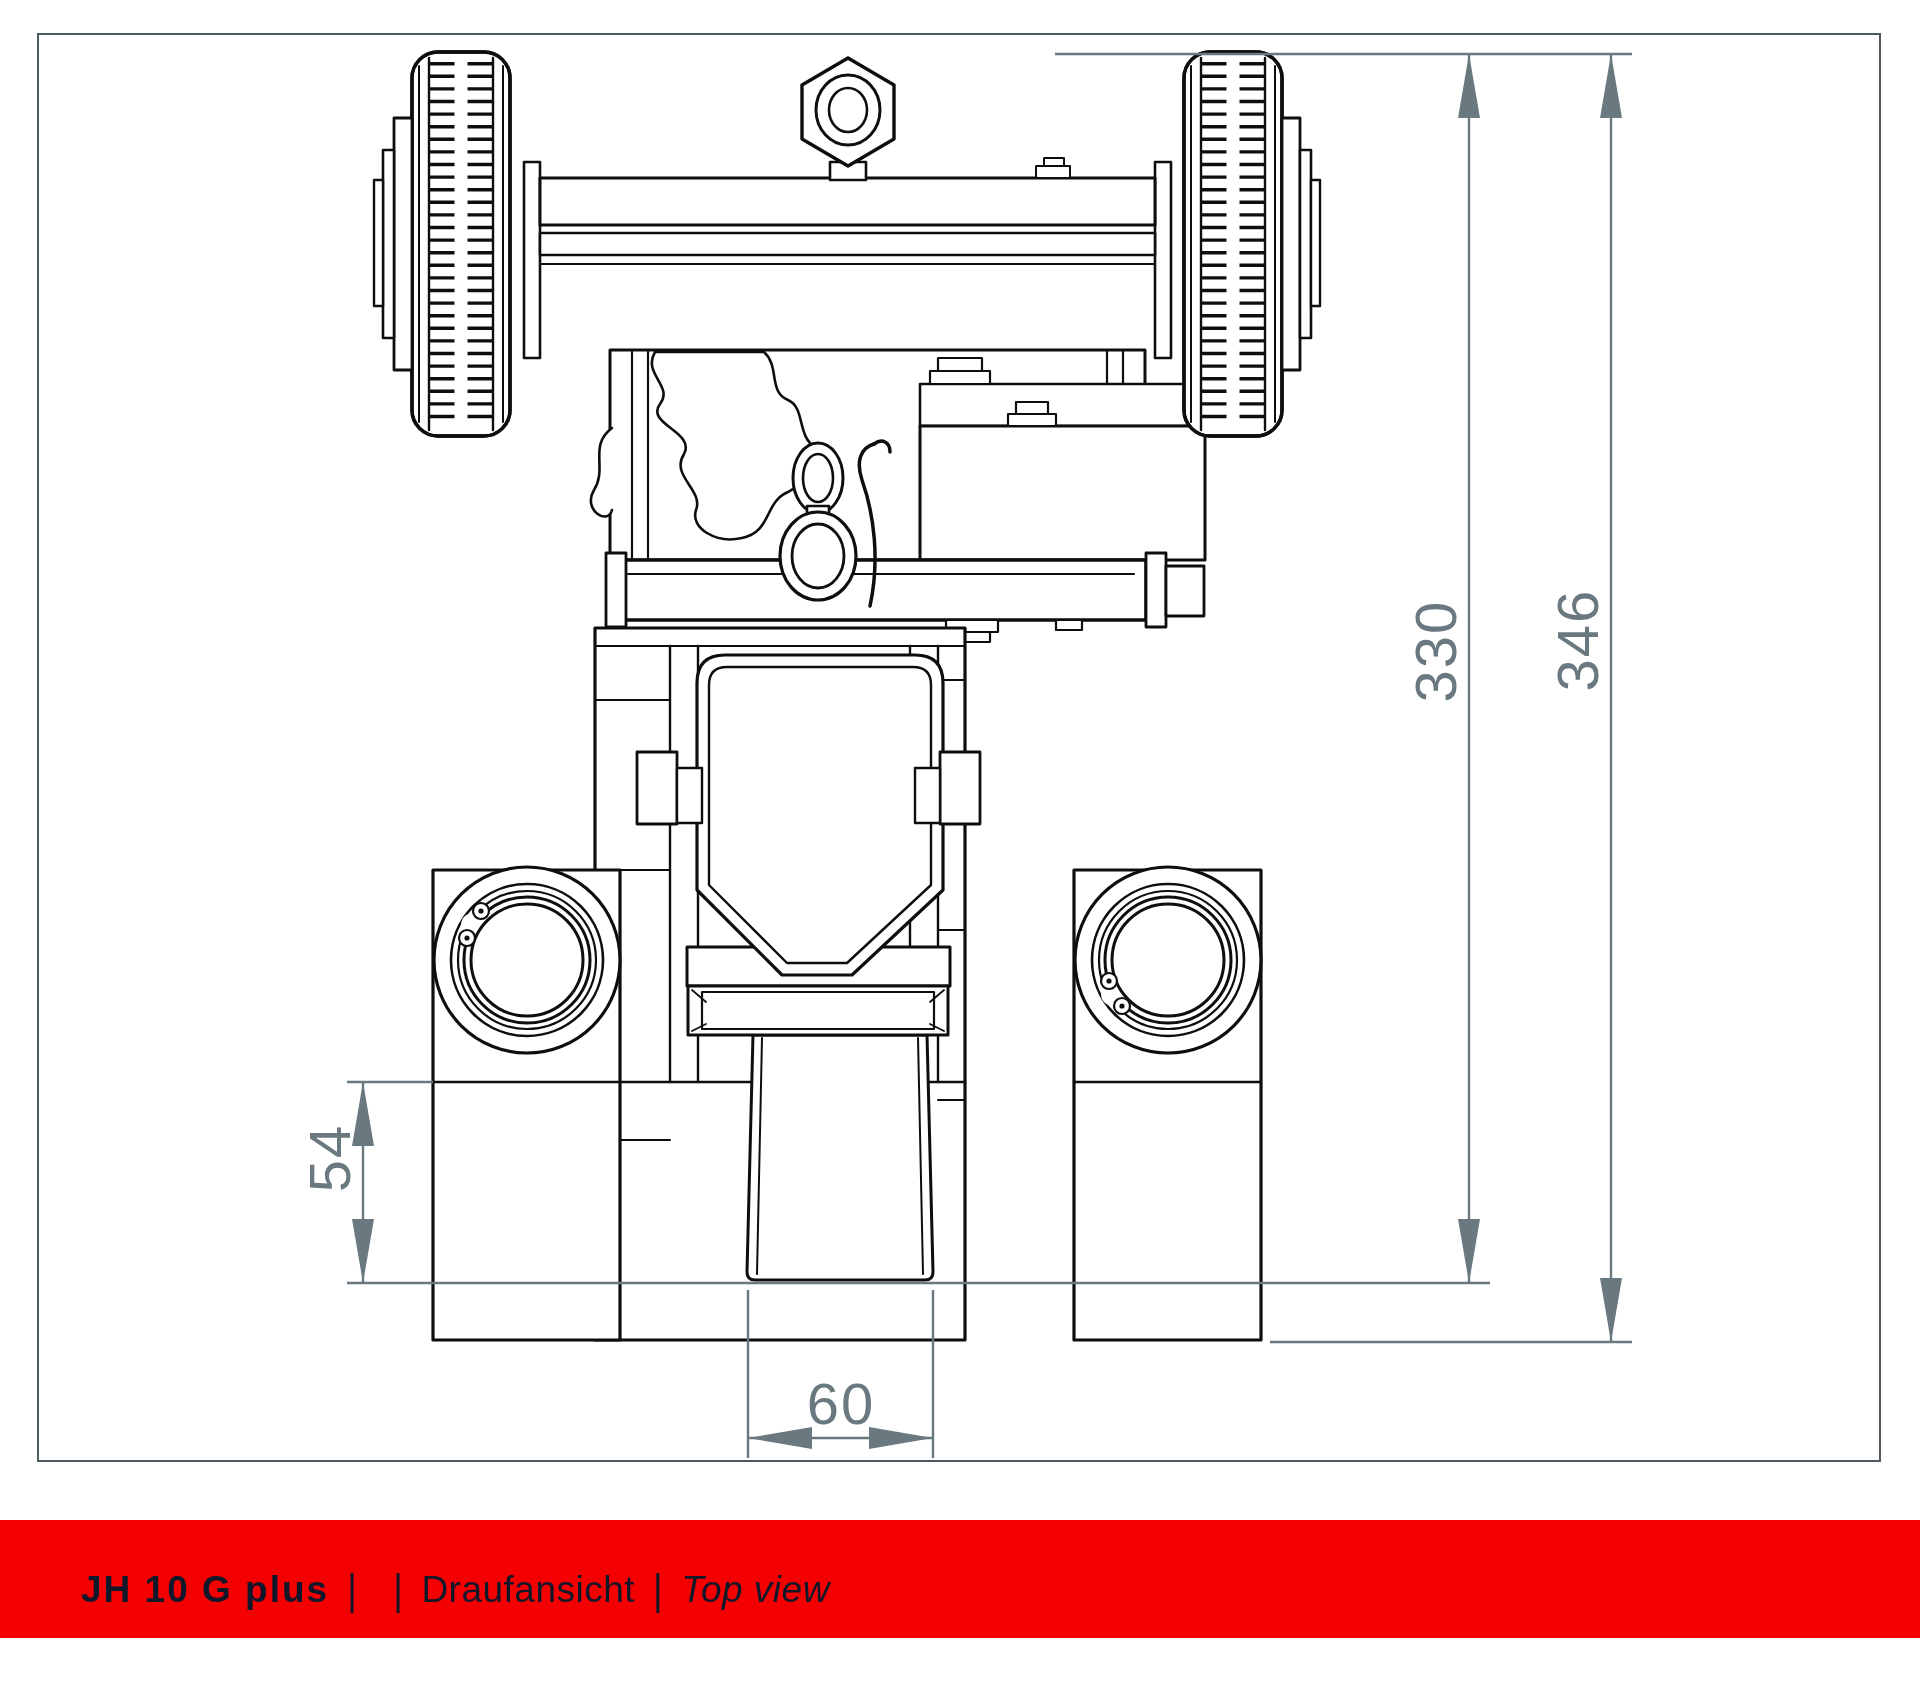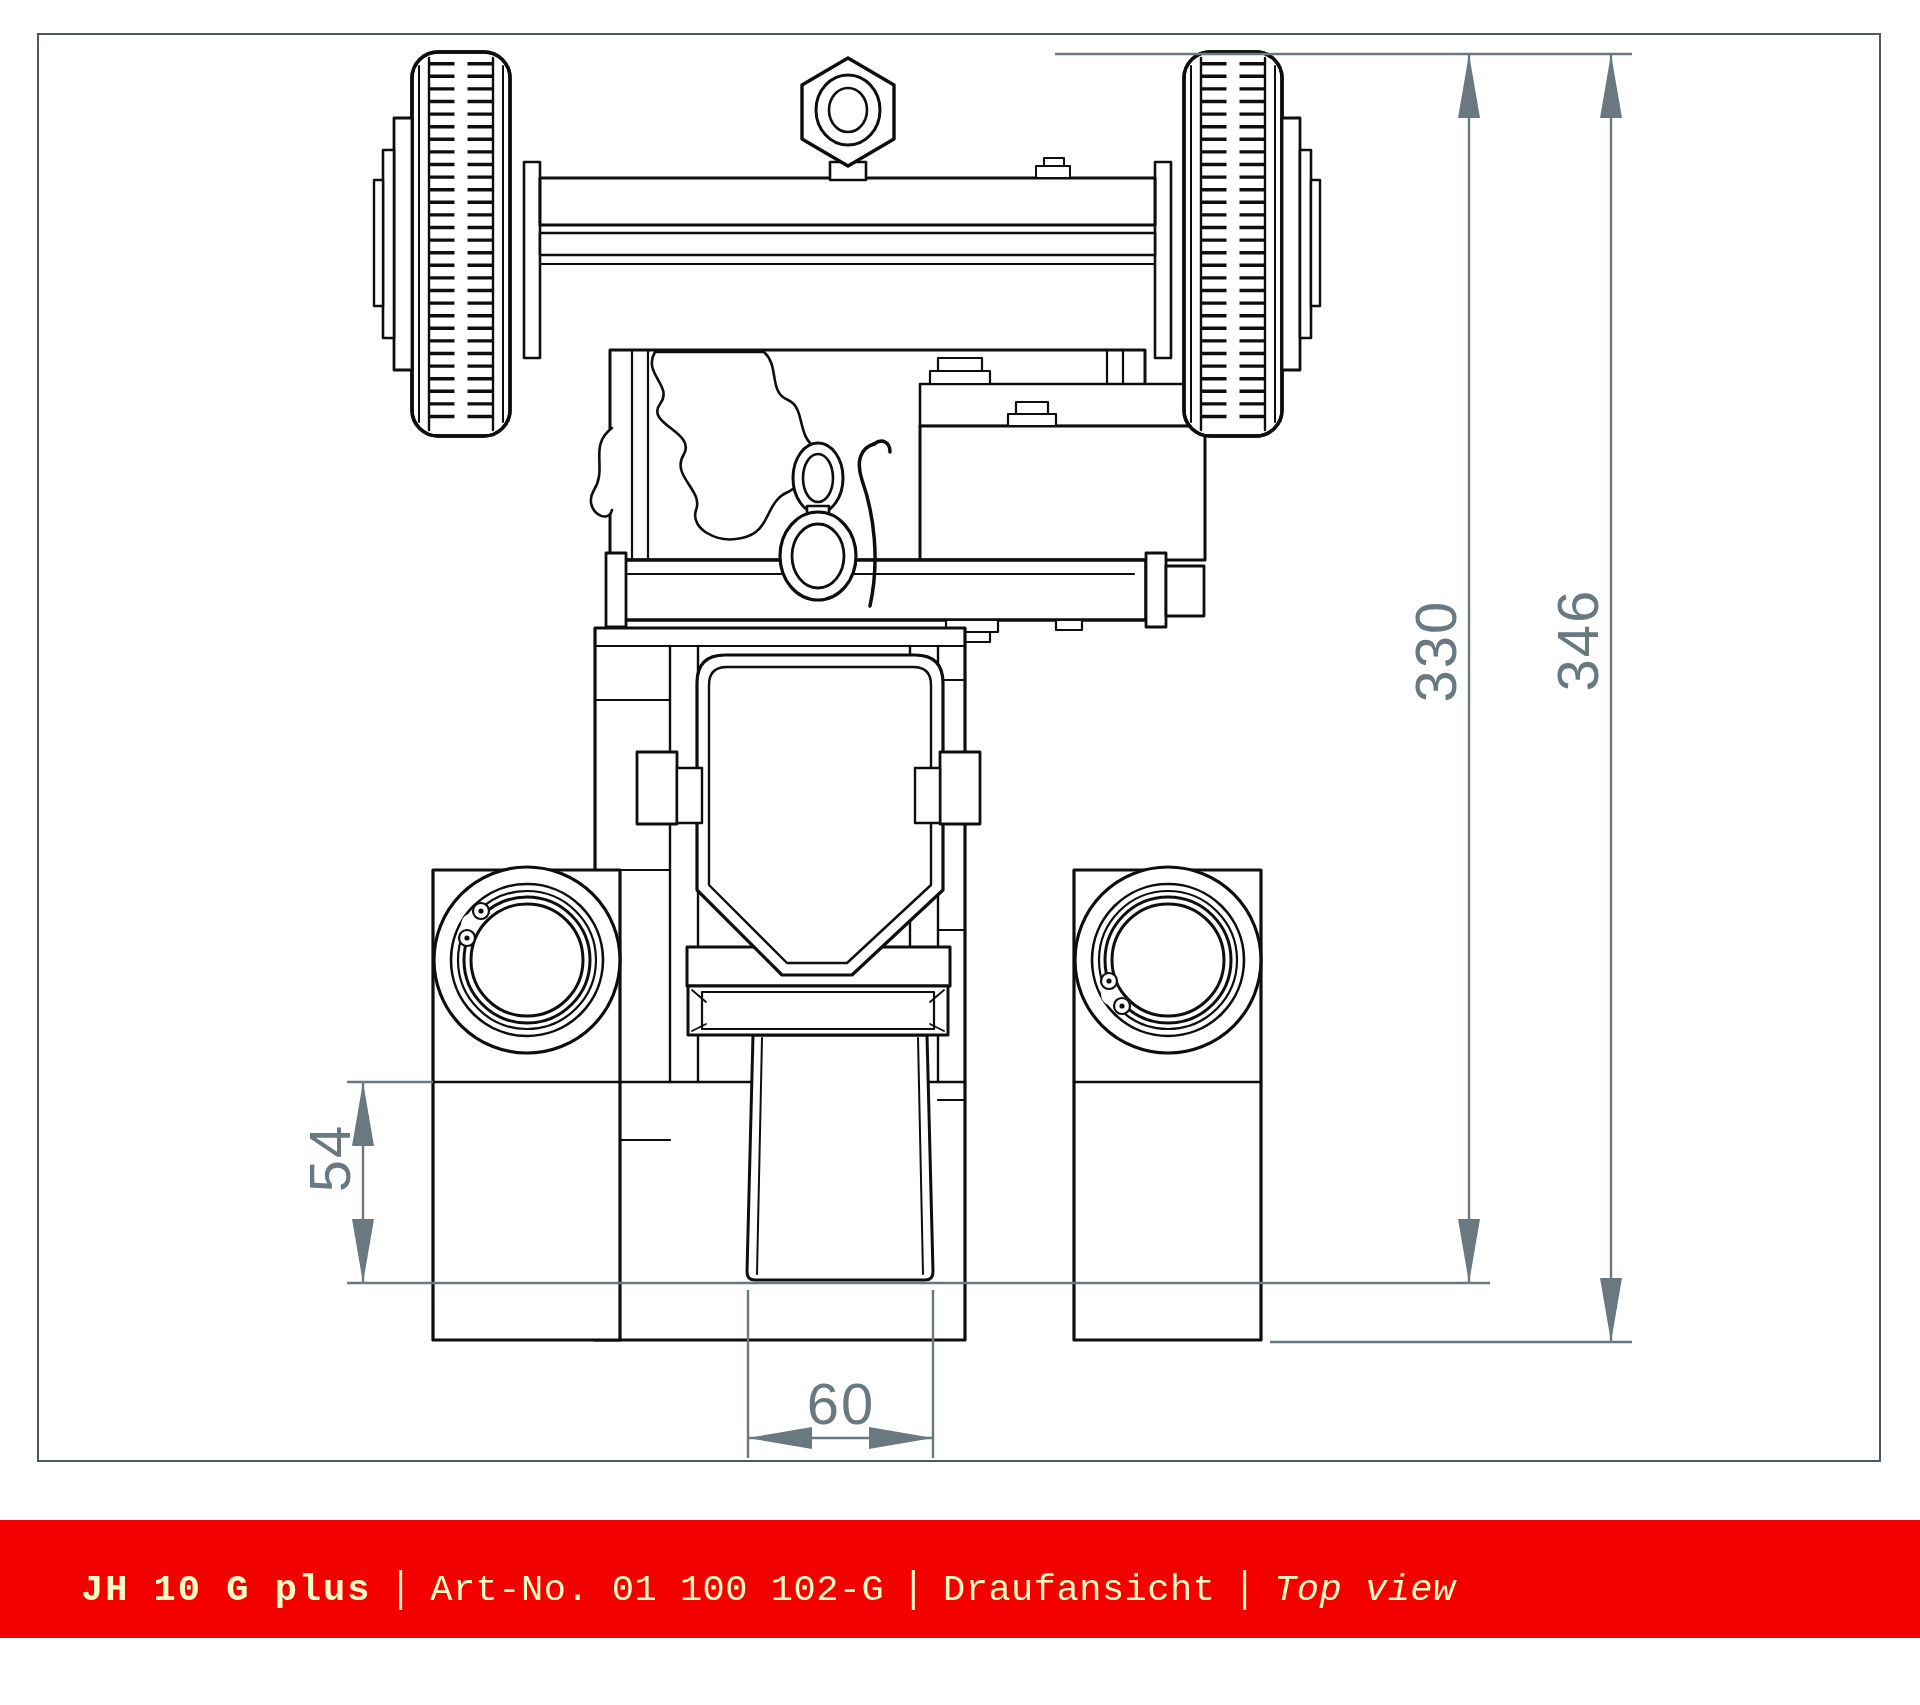--- a/index.html
+++ b/index.html
@@ -5,21 +5,21 @@
   html,body{margin:0;padding:0;background:#ffffff;}
   body{width:1920px;height:1705px;position:relative;font-family:"Liberation Sans",sans-serif;overflow:hidden;}
   .page{position:absolute;inset:0;background:#ffffff;}
   .drawing-svg{position:absolute;left:0;top:0;}
   .footer-bar{
     position:absolute;left:0;top:1520px;width:1920px;height:118px;
     background:#F40000;display:flex;align-items:center;
   }
   .footer-text{
     position:absolute;left:81px;top:0;height:140px;display:flex;align-items:center;
-    color:#fef9c3;font-size:37px;white-space:nowrap;letter-spacing:0.5px;font-family:Liberation Mono, monospace;
+    color:#0f172a;font-size:37px;white-space:nowrap;letter-spacing:0.5px;
   }
   .footer-text .model{font-weight:bold;letter-spacing:2px;}
   .footer-text .sep{font-weight:300;margin:0 18px;transform:scaleY(1.15);}
   .footer-text .it{font-style:italic;}
 </style>
 </head>
 <body>
 
 <div class="page">
 
@@ -232,21 +232,20 @@
       <text x="331" y="1177" transform="rotate(-90 331 1158)">54</text>
       <text x="841" y="1424">60</text>
     </g>
   </g>
 </svg>
 
 <div class="footer-bar">
   <div class="footer-text">
     <span class="model">JH 10 G plus</span>
     <span class="sep">|</span>
-    <span>Art-No. 01 100 102-G</span>
     <span class="sep">|</span>
     <span>Draufansicht</span>
     <span class="sep">|</span>
     <span class="it">Top view</span>
   </div>
 
 </div>
 
 </div>
 

